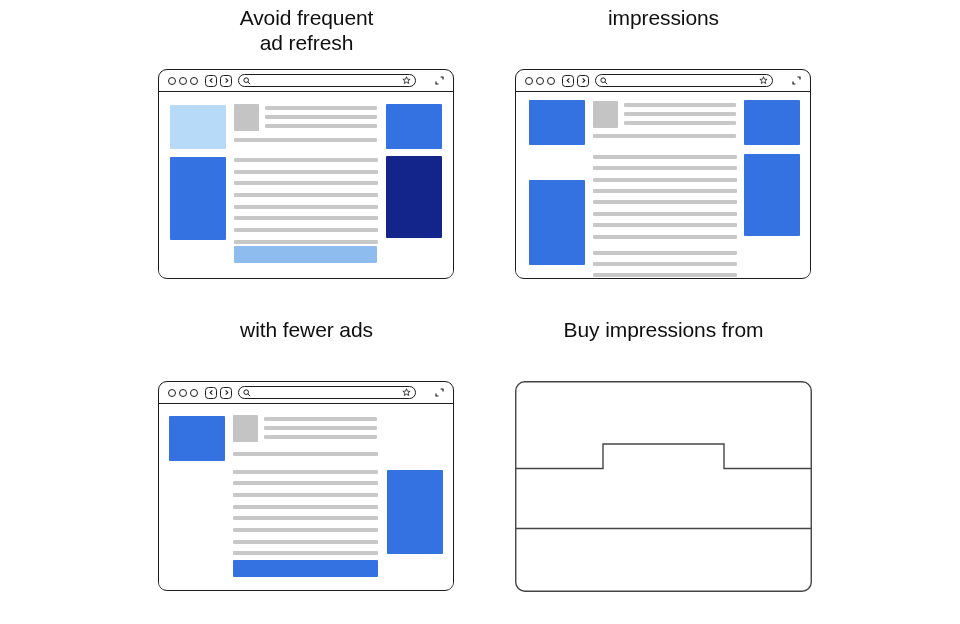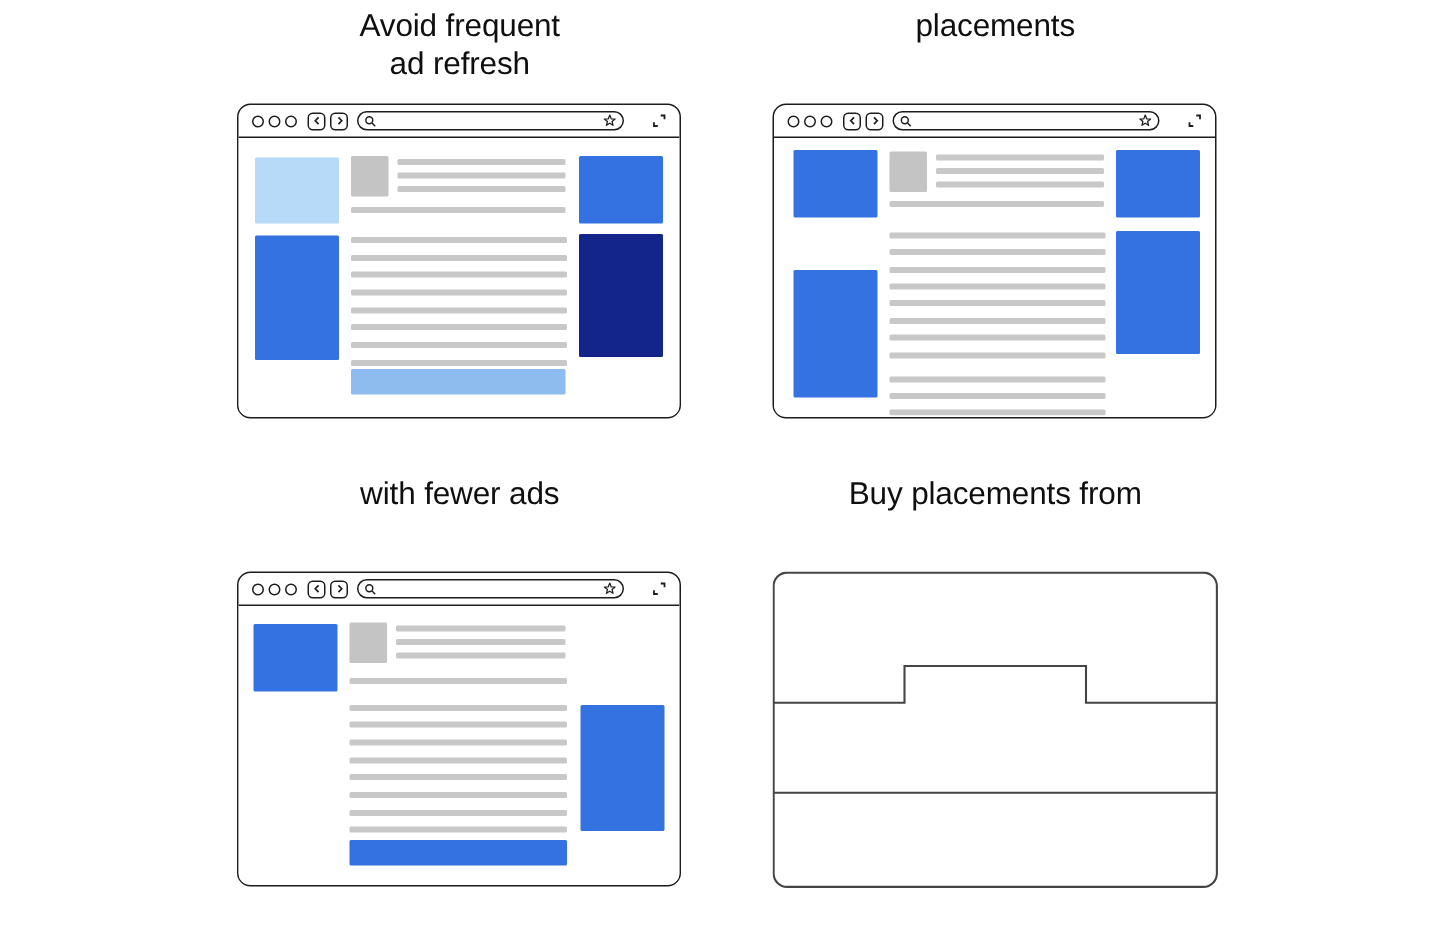--- a/index.html
+++ b/index.html
@@ -106,21 +106,21 @@
           <div class="rect" style="left: 75px; top: 136px; width: 144px; height: 4px; background: rgb(200, 200, 200);"></div>
           <div class="rect" style="left: 75px; top: 148px; width: 144px; height: 4px; background: rgb(200, 200, 200);"></div>
           <div class="rect" style="left: 75px; top: 154px; width: 143px; height: 17px; background: rgb(143, 188, 238);"></div>
         </div>
     </div>
   </div>
 </div>
 
 <div class="panel" style="left:515px;top:5px;">
   <div class="panel-title">
-    <div>placements</div>
+    <div>impressions</div>
   </div>
   <div class="figure">
     <div class="browser">
       <div class="toolbar">
         <div class="dots">
           <span class="dot"></span>
           <span class="dot"></span>
           <span class="dot"></span>
         </div>
         <span class="navbtn">
@@ -230,21 +230,21 @@
           <div class="rect" style="left: 74px; top: 136px; width: 145px; height: 4px; background: rgb(200, 200, 200);"></div>
           <div class="rect" style="left: 74px; top: 147px; width: 145px; height: 4px; background: rgb(200, 200, 200);"></div>
           <div class="rect" style="left: 74px; top: 156px; width: 145px; height: 17px; background: rgb(51, 114, 224);"></div>
         </div>
     </div>
   </div>
 </div>
 
 <div class="panel" style="left:515px;top:317px;">
   <div class="panel-title">
-    <div>Buy placements from</div>
+    <div>Buy impressions from</div>
   </div>
   <div class="figure boxfig">
     <svg width="297" height="211" viewBox="0 0 297 211">
       <rect x="0.75" y="0.75" width="295.5" height="209.5" rx="9" fill="none" stroke="#454545" stroke-width="1.4"></rect>
       <path d="M0.75 87.5 H88 V63 H209 V87.5 H296.25" fill="none" stroke="#454545" stroke-width="1.4"></path>
       <path d="M0.75 147.5 H296.25" fill="none" stroke="#454545" stroke-width="1.4"></path>
     </svg>
   </div>
 </div>
 

